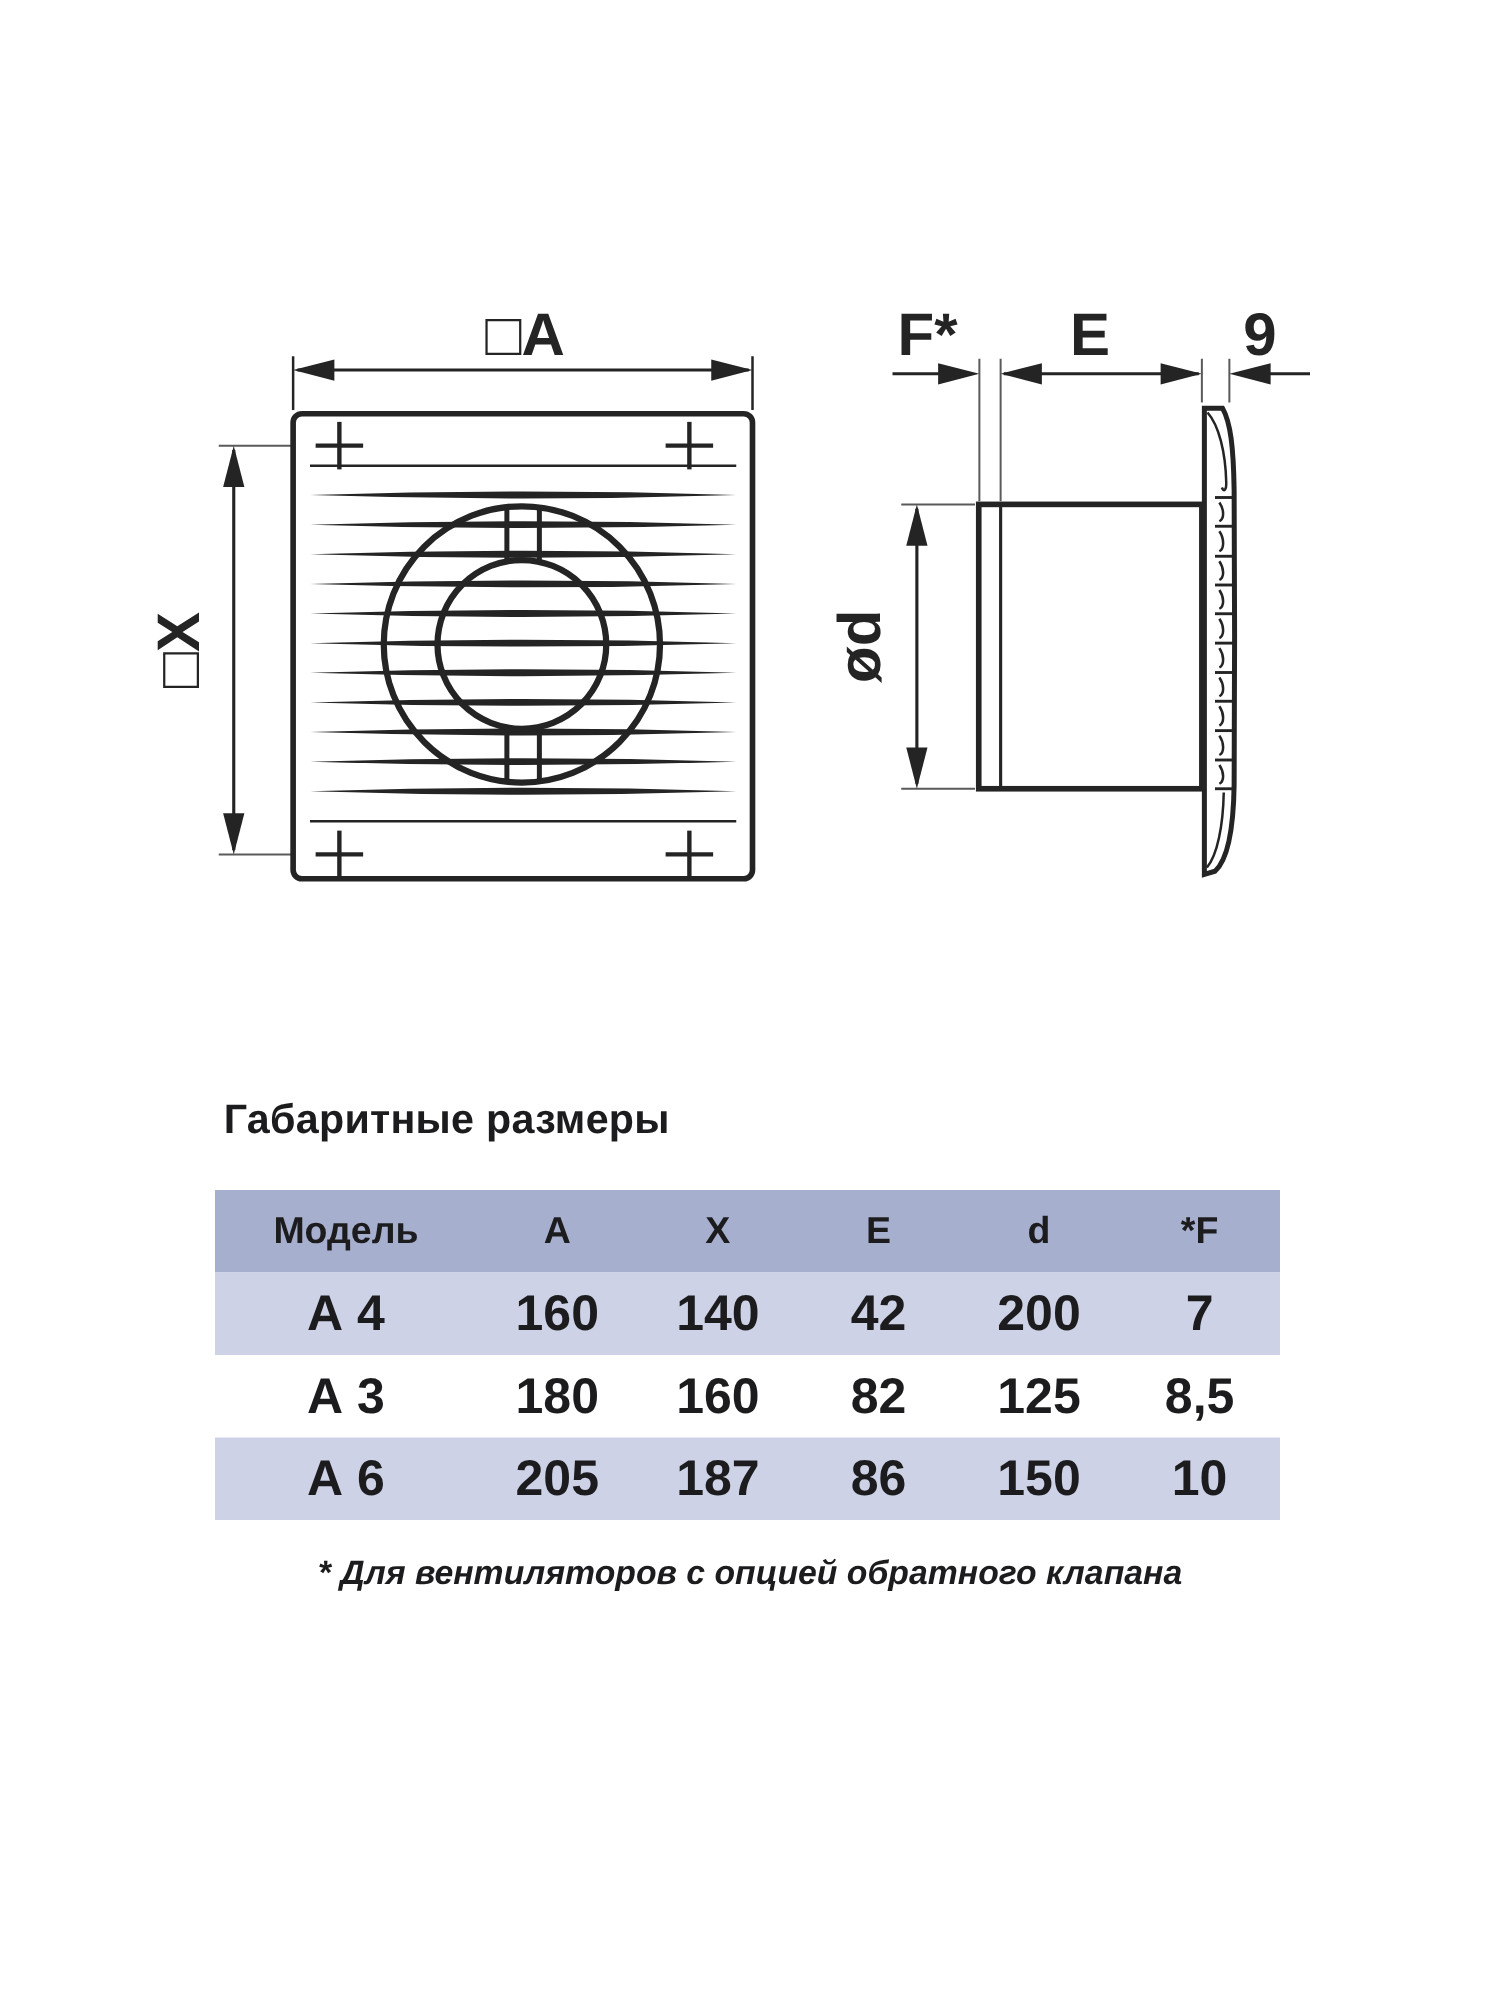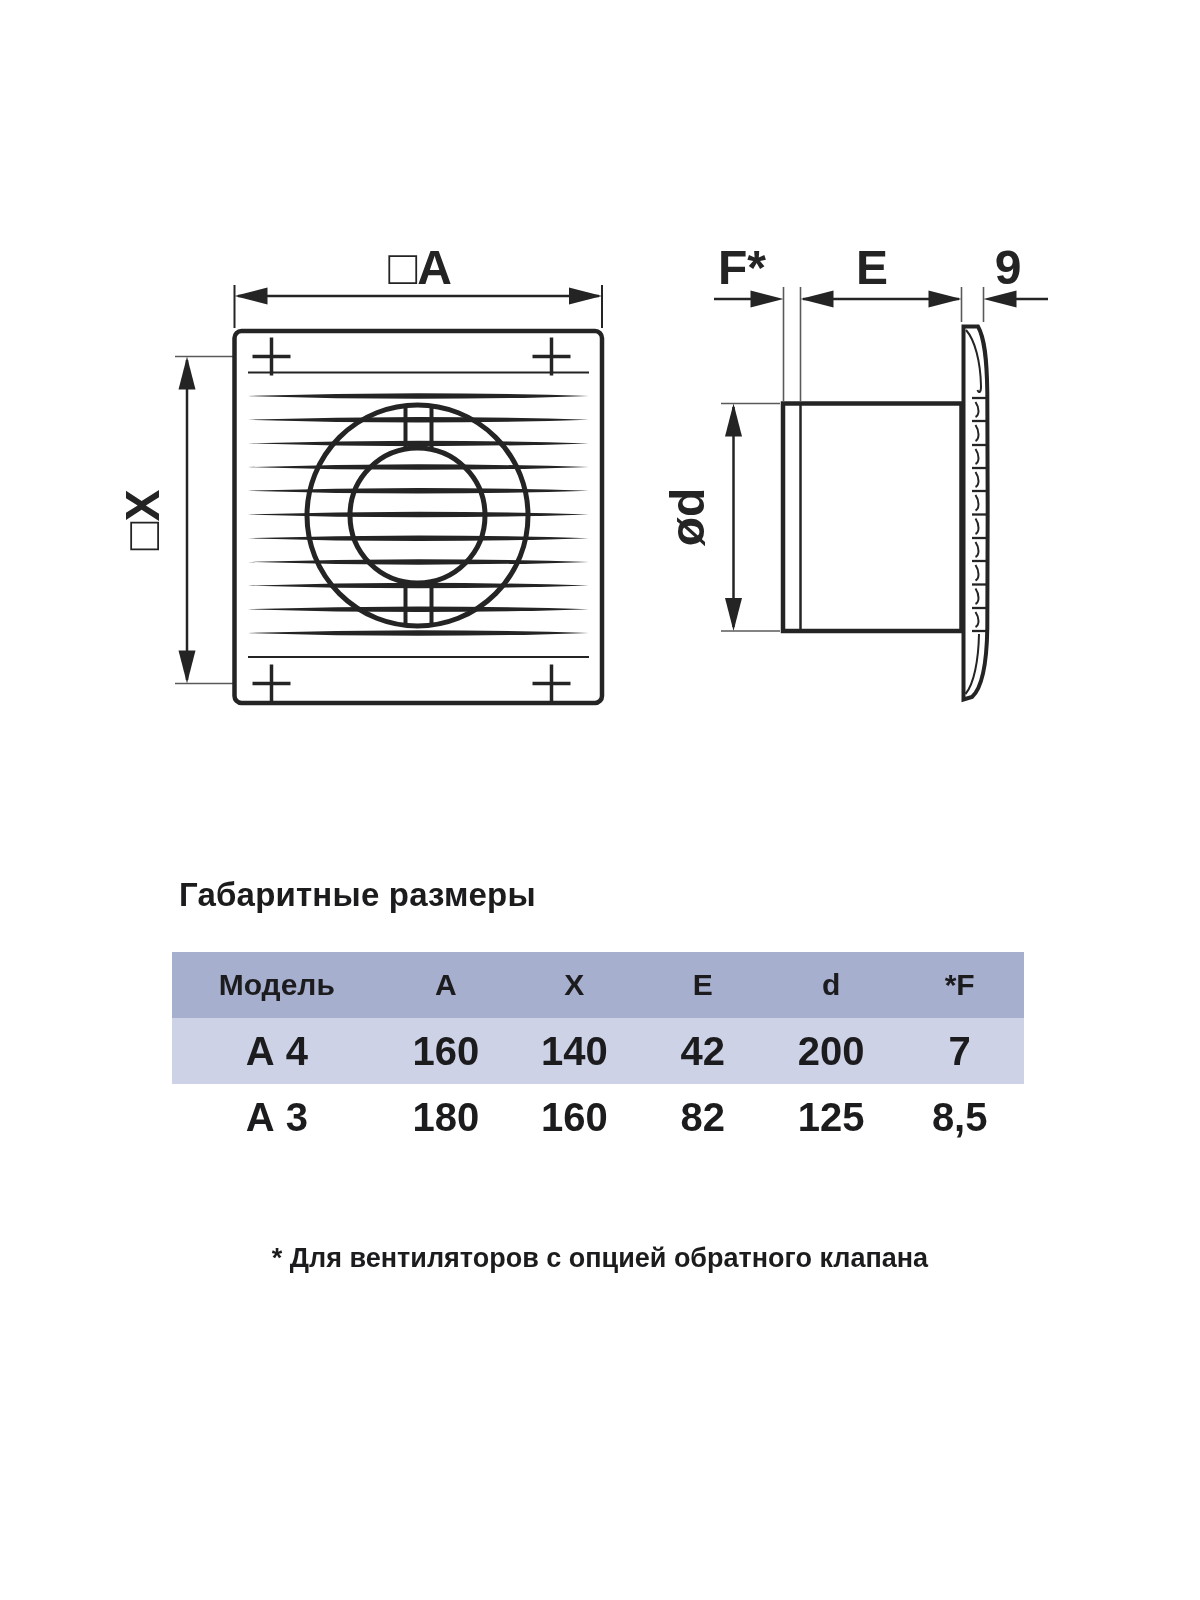--- a/index.html
+++ b/index.html
@@ -19,21 +19,21 @@
   .fillb{fill:var(--line);stroke:none;}
   .whitefill{fill:#fff;}
   .title{position:absolute;left:175px;top:872px;width:852px;margin:4px;text-align:left;
          font-size:33px;font-weight:bold;letter-spacing:.2px;}
   .dim-table{position:absolute;left:172px;top:952px;width:852px;}
   .t-row{display:grid;grid-template-columns:24.6% 15.08% 15.08% 15.08% 15.08% 15.08%;
          height:66px;align-items:center;text-align:center;font-size:40px;font-weight:bold;}
   .t-header{background:var(--header_bg);font-size:30px;}
   .row-alt{background:var(--row_alt_bg);}
   .footnote{position:absolute;left:100px;top:1243px;width:1000px;margin:0;text-align:center;
-            font-size:27px;font-weight:600;}
+            font-size:27px;font-weight:600;font-style:italic;}
 </style>
 </head>
 <body>
 
 <div class="canvas">
 
   <svg width="1200" height="760" viewBox="0 0 1200 760">
 
     <g>
 
@@ -182,16 +182,24 @@
       <span>7</span>
     </div>
     <div class="t-row">
       <span>А 3</span>
       <span>180</span>
       <span>160</span>
       <span>82</span>
       <span>125</span>
       <span>8,5</span>
     </div>
+    <div class="t-row row-alt">
+      <span>А 6</span>
+      <span>205</span>
+      <span>187</span>
+      <span>86</span>
+      <span>150</span>
+      <span>10</span>
+    </div>
   </div>
 
   <p class="footnote">* Для вентиляторов с опцией обратного клапана</p>
 </div>
 
 </body></html>

